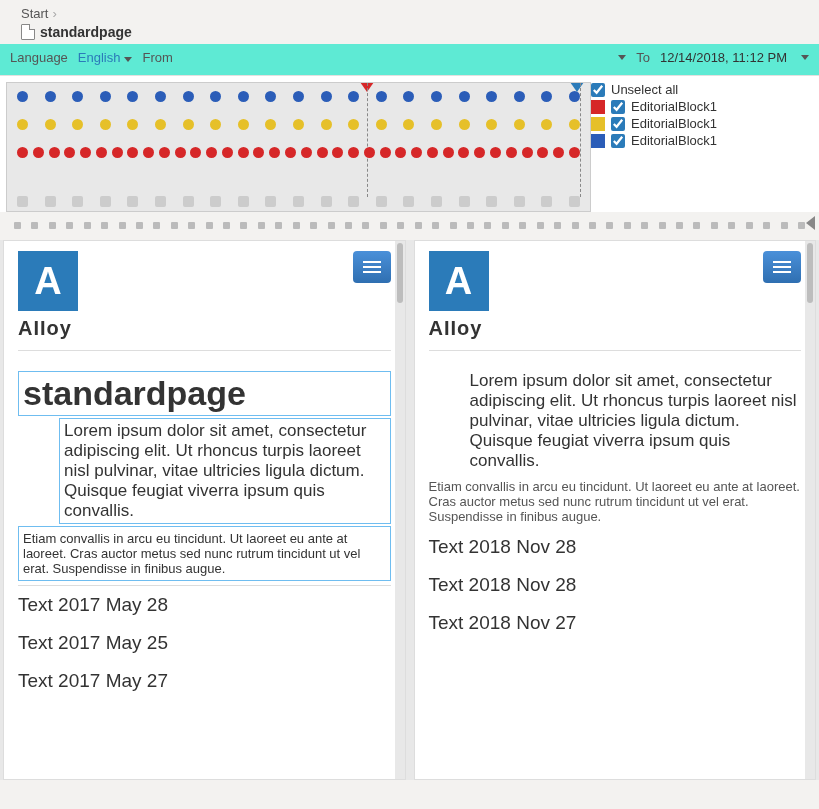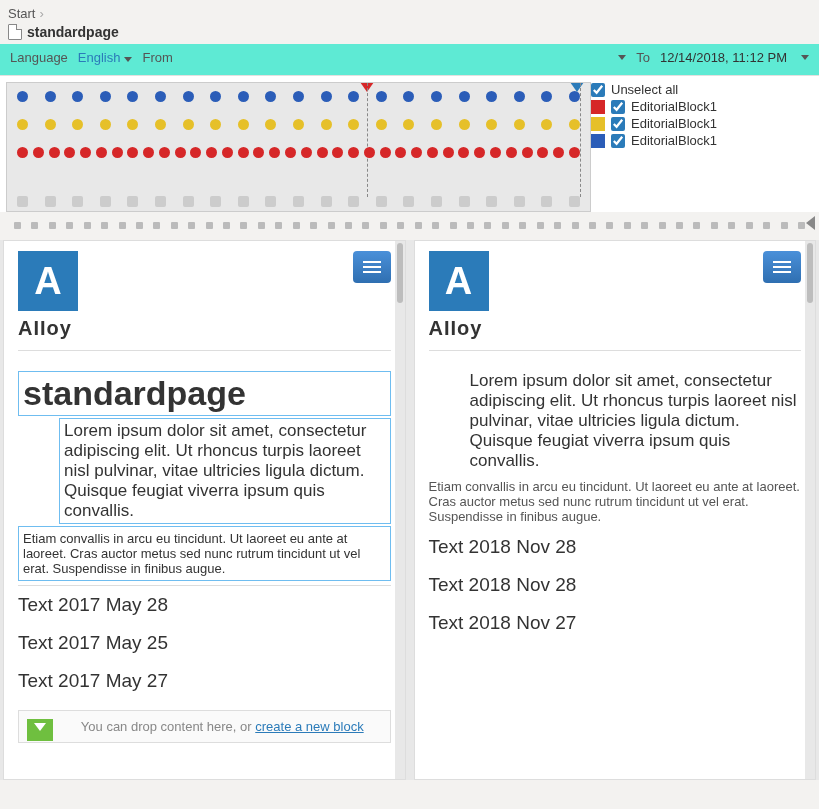--- a/index.html
+++ b/index.html
@@ -1,19 +1,19 @@
 <!DOCTYPE html>
 <html><head>
 <meta charset="utf-8">
 <style>
 * { box-sizing: border-box; margin: 0; padding: 0; }
 body { font-family: Arial, Helvetica, sans-serif; font-size: 13px; background: #f3f2f0; color: #333; width: 819px; }
 
 
-.topbar { display: flex; align-items: center; justify-content: space-between; padding: 6px 8px 4px 8px; background: #f3f2f0; }
+.topbar { display: flex; align-items: center; justify-content: space-between; padding: 6px 8px 4px 21px; background: #f3f2f0; }
 .breadcrumb { display: flex; flex-direction: column; gap: 3px; }
 .breadcrumb-top { display: flex; align-items: center; gap: 4px; color: #555; }
 .chevron { color: #aaa; }
 .page-name-row { display: flex; align-items: center; gap: 5px; }
 .page-icon { width: 14px; height: 16px; border: 1px solid #888; border-radius: 1px; position: relative; background: #fff; }
 .page-icon::before { content: ""; position: absolute; top: -1px; right: -1px; width: 5px; height: 5px; background: #f3f2f0; border-left: 1px solid #888; border-bottom: 1px solid #888; }
 .page-title { font-weight: bold; font-size: 14px; }
 .top-right { display: flex; align-items: center; gap: 8px; }
 .options-btn { border: 1px solid #bbb; background: linear-gradient(#fdfdfd,#ececec); border-radius: 3px; padding: 5px 10px; display: flex; align-items: center; gap: 5px; font-weight: bold; color: #444; cursor: pointer; }
 .chev-down { width: 0; height: 0; border-left: 4px solid transparent; border-right: 4px solid transparent; border-top: 5px solid #888; }
@@ -318,24 +318,20 @@
     <div class="title-block">
         <h1 class="h1">standardpage</h1>
       </div>
     <div class="lead-block">Lorem ipsum dolor sit amet, consectetur adipiscing elit. Ut rhoncus turpis laoreet nisl pulvinar, vitae ultricies ligula dictum. Quisque feugiat viverra ipsum quis convallis.</div>
     <div class="body-block">Etiam convallis in arcu eu tincidunt. Ut laoreet eu ante at laoreet. Cras auctor metus sed nunc rutrum tincidunt ut vel erat. Suspendisse in finibus augue.</div>
     <div class="text-list" id="list-left">
         <div>Text 2017 May 28</div>
         <div>Text 2017 May 25</div>
         <div>Text 2017 May 27</div>
       </div>
-    <div class="dropzone">
-      <div class="dz-icon"></div>
-      <span>You can drop content here, or </span><a href="#">create a new block</a>
-    </div>
   </div>
 
   <div class="pane right">
     <div class="pane-scroll"></div>
     <div class="pane-header">
       <div class="logo-box">
         <div class="logo-sq">A</div>
         <div class="logo-text">AIIoy</div>
       </div>
       <div class="burger">

